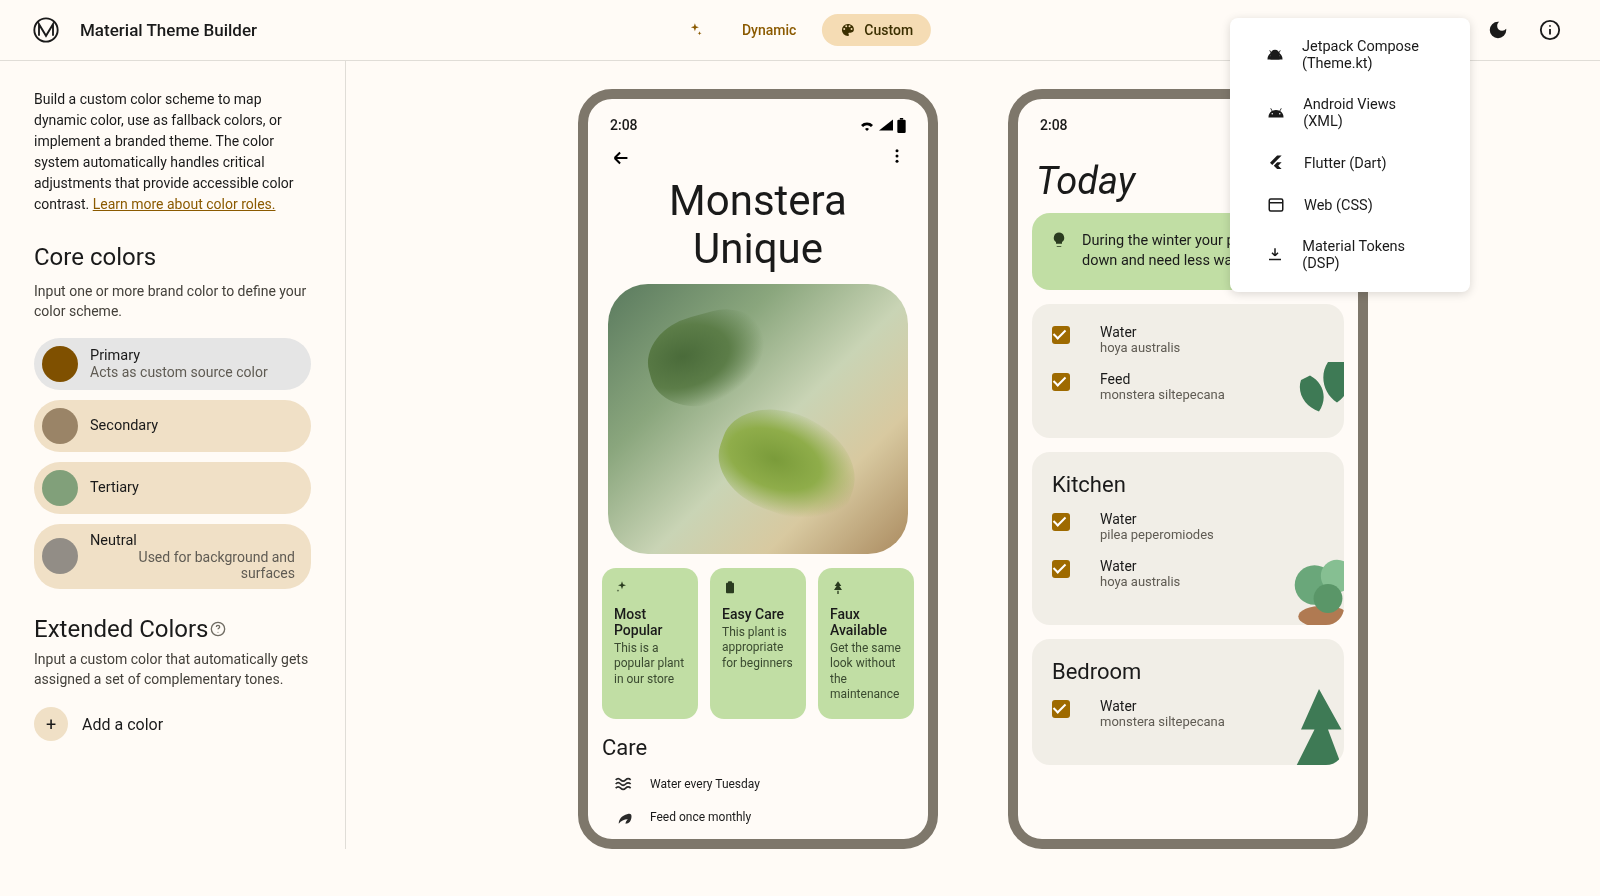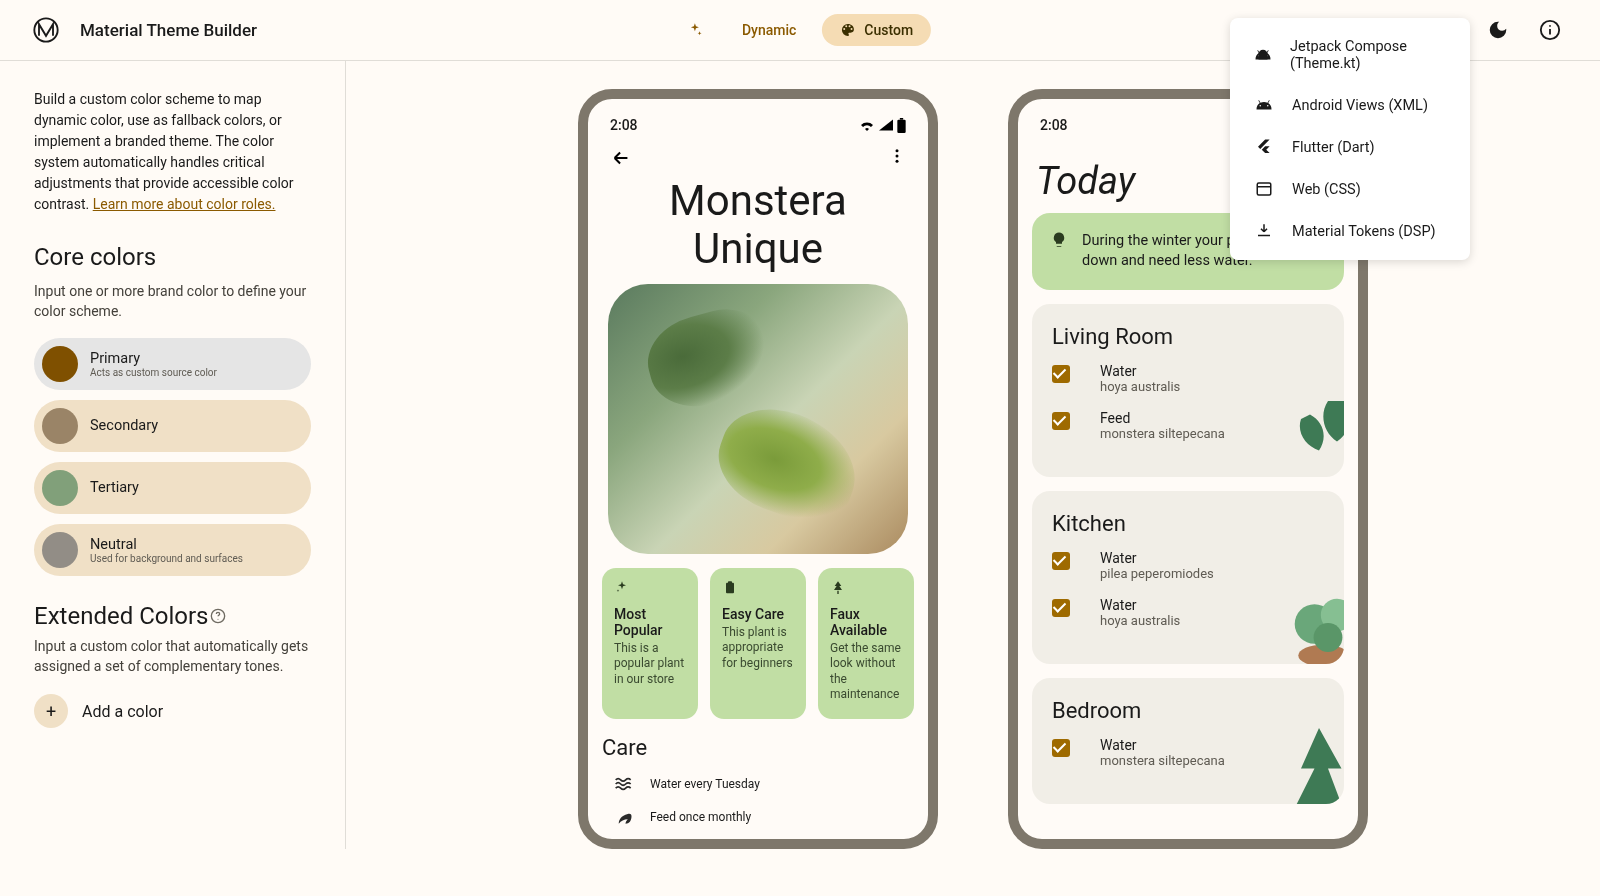--- a/index.html
+++ b/index.html
@@ -12,36 +12,36 @@
 .app-title { font-size: 17px; font-weight: 500; }
 .topbar-center { display: flex; gap: 8px; position: absolute; left: 50%; transform: translateX(-50%); }
 .pill { display: flex; align-items: center; gap: 8px; padding: 8px 18px; border-radius: 100px; font-size: 14px; font-weight: 500; cursor: pointer; }
 .pill.dynamic { color: #8b5a00; gap: 39px; }
 .pill.custom { background: #f5dcb4; color: #3b2f00; }
 .topbar-right { display: flex; align-items: center; gap: 16px; }
 .export-dropdown { border: 1px solid #7a766e; padding: 8px 16px; border-radius: 100px; display: flex; align-items: center; gap: 6px; font-size: 14px; cursor: pointer; min-width: 80px; justify-content: flex-end; }
 .icon-btn { width: 36px; height: 36px; display: flex; align-items: center; justify-content: center; border-radius: 50%; cursor: pointer; }
 
 
-.export-menu { position: absolute; top: 18px; right: 130px; background: #fff; border-radius: 8px; box-shadow: 0 2px 10px rgba(0,0,0,0.15); padding: 8px 4px; width: 240px; z-index: 100; }
+.export-menu { position: absolute; top: 18px; right: 130px; background: #fff; border-radius: 8px; box-shadow: 0 2px 10px rgba(0,0,0,0.15); padding: 8px 16px; width: 240px; z-index: 100; }
 .export-item { display: flex; align-items: center; gap: 18px; padding: 12px 20px; font-size: 14.5px; cursor: pointer; }
 .export-item-icon { width: 20px; display: flex; justify-content: center; }
 
 
 .main { display: flex; }
 .sidebar { width: 346px; border-right: 1px solid #e0ddd7; padding: 28px 34px 40px; }
 .sidebar-desc { font-size: 14px; line-height: 1.5; color: #1a1a1a; margin-bottom: 28px; }
 .sidebar-desc a { color: #8b5a00; text-decoration: underline; }
 .core-colors-title { font-size: 24px; font-weight: 400; margin-bottom: 10px; }
 .core-colors-sub { font-size: 14px; color: #44413b; margin-bottom: 16px; line-height: 1.45; }
 .color-row { display: flex; align-items: center; gap: 12px; background: #f0e0c6; border-radius: 26px; padding: 8px 16px 8px 8px; margin-bottom: 10px; cursor: pointer; }
 .color-row:first-of-type { background: #e5e5e5; }
 .color-swatch { width: 36px; height: 36px; border-radius: 50%; flex-shrink: 0; }
 .color-label { font-size: 14.5px; }
-.color-sub { font-size: 10px; color: #5f5b53; }
+.color-sub { font-size: 14px; color: #5f5b53; text-align: right; }
 .ext-row { display: flex; align-items: center; gap: 2px; margin-top: 26px; }
 .ext-title { font-size: 24px; font-weight: 400; }
 .ext-sub { font-size: 14px; color: #44413b; margin-top: 6px; line-height: 1.45; }
 .add-color { display: flex; align-items: center; gap: 14px; margin-top: 18px; cursor: pointer; }
 .add-circle { width: 34px; height: 34px; border-radius: 50%; background: #f0e0c6; display: flex; align-items: center; justify-content: center; font-size: 18px; }
 
 
 .preview-area { flex: 1; display: flex; gap: 70px; justify-content: center; padding: 28px 40px 0; overflow: hidden; }
 .phone { width: 360px; height: 760px; background: #fffbf7; border: 10px solid #7e776b; border-radius: 34px; padding: 14px 12px 0; overflow: hidden; position: relative; }
 .phone-status { display: flex; justify-content: space-between; align-items: center; padding: 4px 10px 8px; font-size: 14px; font-weight: 500; }
@@ -317,21 +317,20 @@
       <div class="info-banner">
         <span>
             <svg width="18" height="18" viewBox="0 0 24 24" fill="#2a3b1f">
               <path d="M9 21h6v-1H9v1zm3-19a7 7 0 00-4 12.7V17h8v-2.3A7 7 0 0012 2z"></path>
             </svg>
           </span>
         <span>During the winter your plants slow down and need less water.</span>
       </div>
 
       <div class="room-card">
-        <div class="room-title">Living Room</div>
         <div class="task">
           <div class="task-check"></div>
           <div>
               <div class="task-main">Water</div>
               <div class="task-sub">hoya australis</div>
             </div>
         </div>
         <div class="task">
           <div class="task-check"></div>
           <div>

